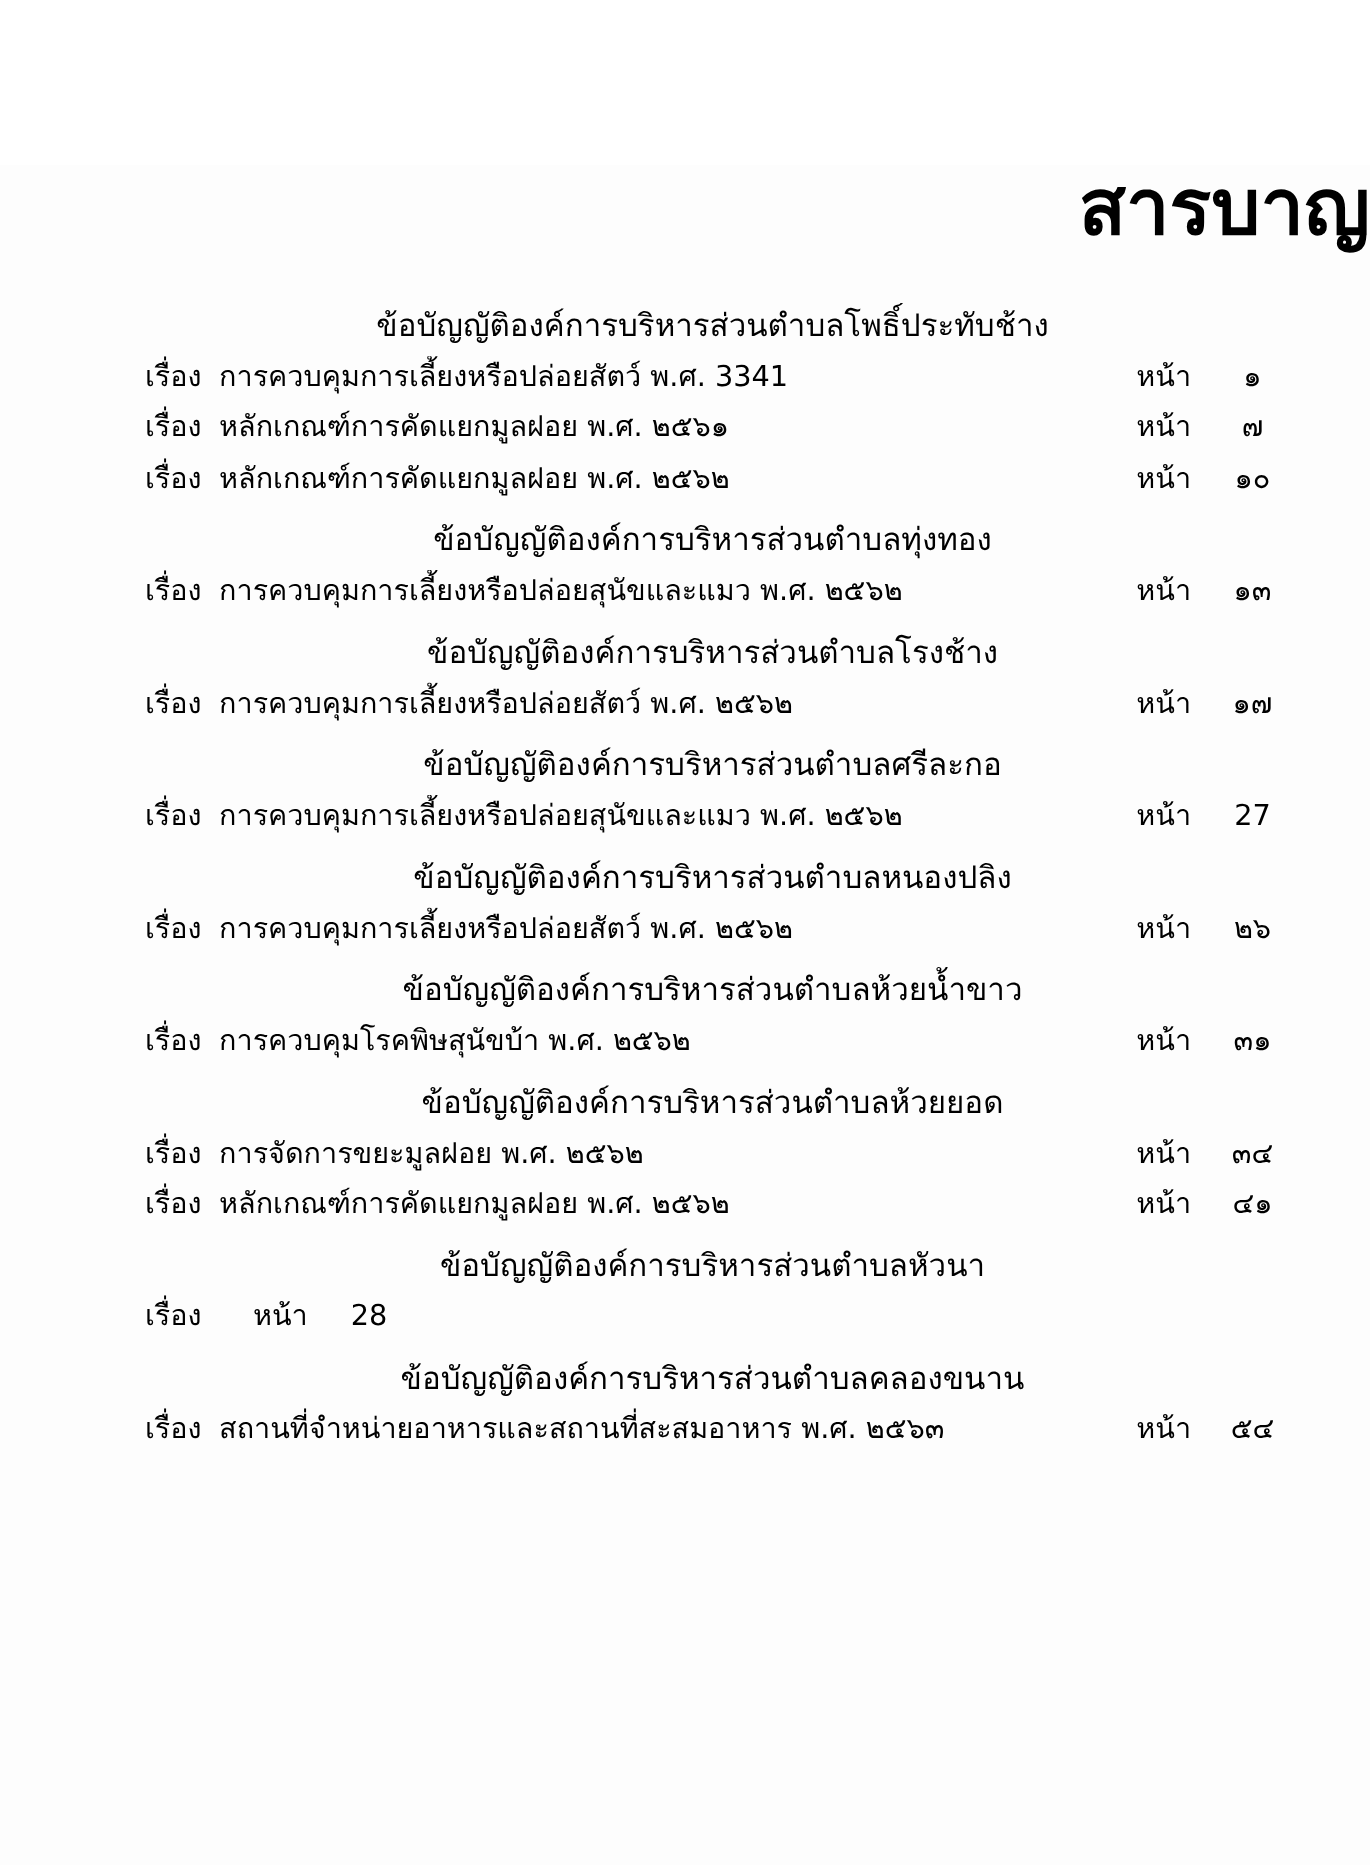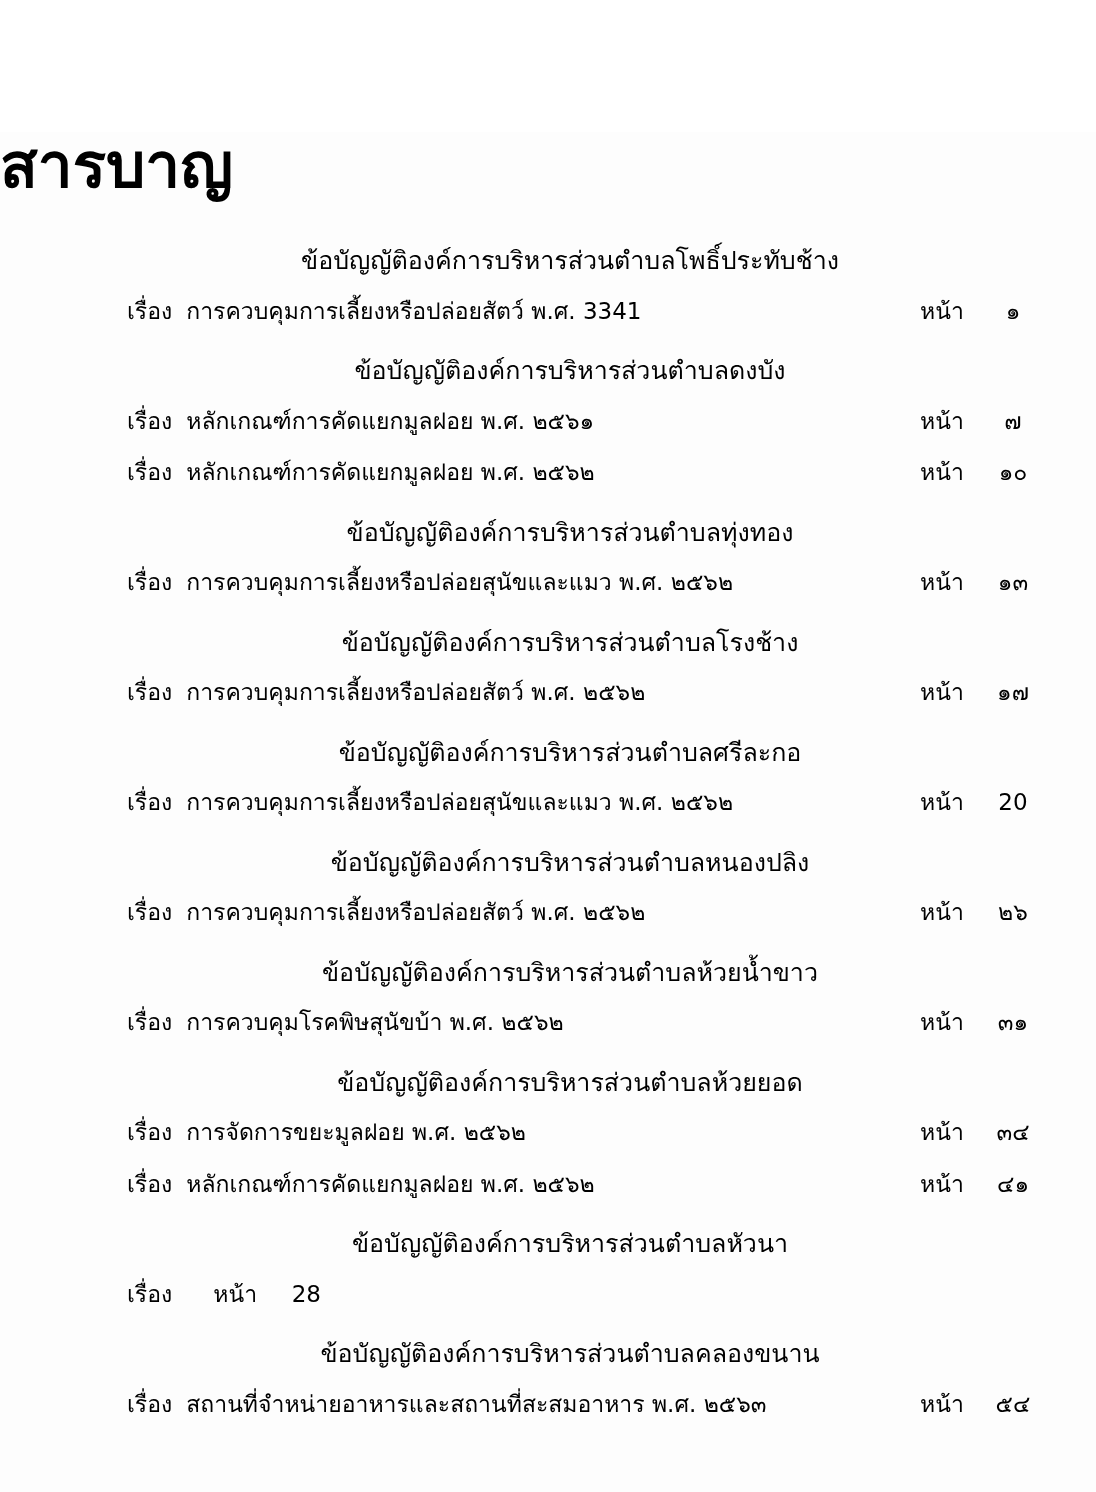--- a/index.html
+++ b/index.html
@@ -18,21 +18,21 @@
   .page {
     width: 1096px;
     height: 1492px;
     box-sizing: border-box;
     padding: 0;
     position: relative;
     background: #fdfdfd;
   }
 
   .doc-title {
-    text-align: left;
+    text-align: right;
     font-size: 62px;
     font-weight: bold;
     letter-spacing: 0px;
     margin-top: 132px;
     margin-bottom: 0;
     line-height: 1.1;
   }
 
   .toc {
     margin-top: 42px;
@@ -49,21 +49,21 @@
   }
   .group-heading.first {
     padding-top: 0;
   }
 
   .entry {
     display: flex;
     align-items: baseline;
     font-size: 23px;
     line-height: 1.5;
-    margin: 11px;
+    margin: 0;
     padding: 3px 0 3px 0;
     width: 100%;
   }
   .entry .label {
     flex: 0 0 auto;
     padding-left: 6px;
     padding-right: 14px;
     white-space: nowrap;
   }
   .entry .subject {
@@ -93,21 +93,20 @@
   <div class="toc">
 
     <div class="group-heading first">ข้อบัญญัติองค์การบริหารส่วนตำบลโพธิ์ประทับช้าง</div>
     <div class="entry">
       <span class="label">เรื่อง</span>
       <span class="subject">การควบคุมการเลี้ยงหรือปล่อยสัตว์  พ.ศ. 3341</span>
       <span class="page-word">หน้า</span>
       <span class="page-num">๑</span>
     </div>
 
-    <div class="group-heading">ข้อบัญญัติองค์การบริหารส่วนตำบลดงบัง</div>
     <div class="entry">
       <span class="label">เรื่อง</span>
       <span class="subject">หลักเกณฑ์การคัดแยกมูลฝอย  พ.ศ. ๒๕๖๑</span>
       <span class="page-word">หน้า</span>
       <span class="page-num">๗</span>
     </div>
 
     <div class="entry">
       <span class="label">เรื่อง</span>
       <span class="subject">หลักเกณฑ์การคัดแยกมูลฝอย  พ.ศ. ๒๕๖๒</span>
@@ -129,21 +128,21 @@
       <span class="subject">การควบคุมการเลี้ยงหรือปล่อยสัตว์  พ.ศ. ๒๕๖๒</span>
       <span class="page-word">หน้า</span>
       <span class="page-num">๑๗</span>
     </div>
 
     <div class="group-heading">ข้อบัญญัติองค์การบริหารส่วนตำบลศรีละกอ</div>
     <div class="entry">
       <span class="label">เรื่อง</span>
       <span class="subject">การควบคุมการเลี้ยงหรือปล่อยสุนัขและแมว  พ.ศ. ๒๕๖๒</span>
       <span class="page-word">หน้า</span>
-      <span class="page-num">20</span>
+      <span class="page-num">27</span>
     </div>
 
     <div class="group-heading">ข้อบัญญัติองค์การบริหารส่วนตำบลหนองปลิง</div>
     <div class="entry">
       <span class="label">เรื่อง</span>
       <span class="subject">การควบคุมการเลี้ยงหรือปล่อยสัตว์  พ.ศ. ๒๕๖๒</span>
       <span class="page-word">หน้า</span>
       <span class="page-num">๒๖</span>
     </div>
 

